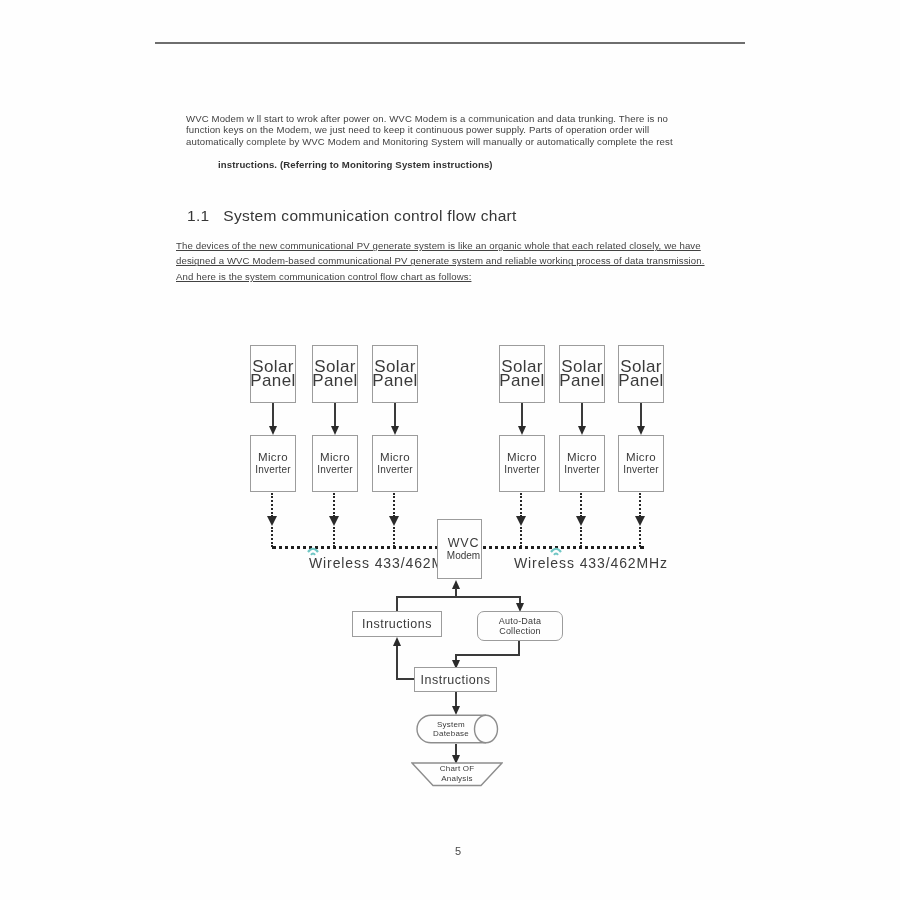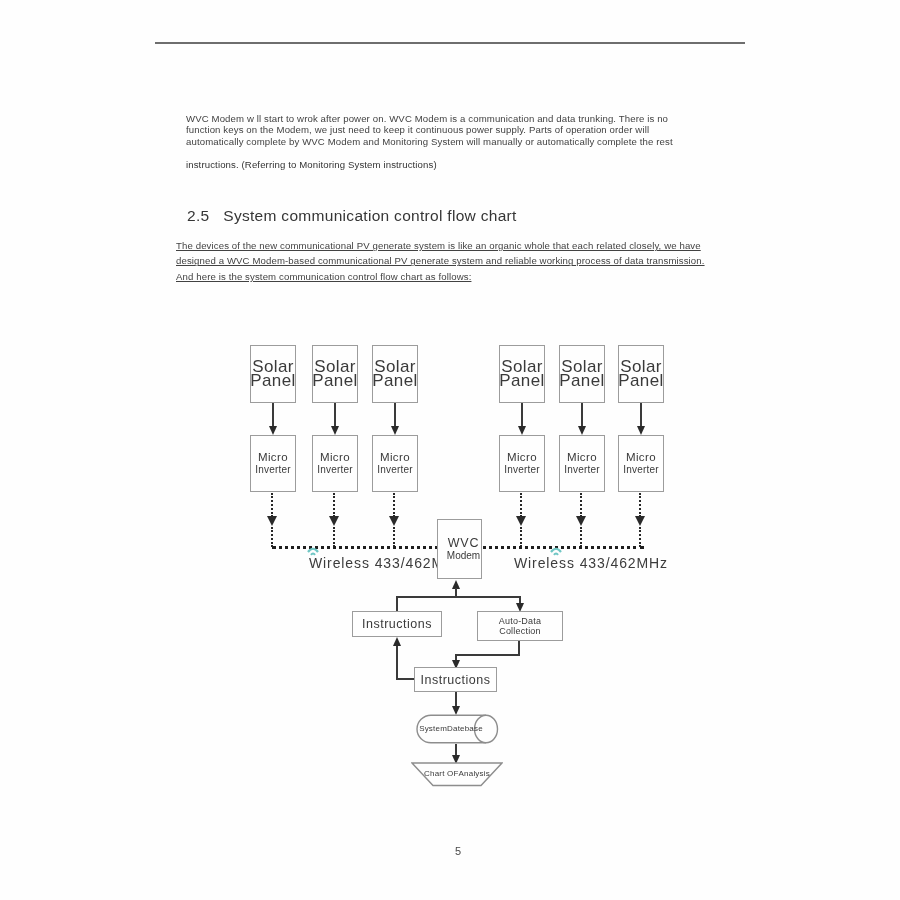--- a/index.html
+++ b/index.html
@@ -11,21 +11,21 @@
   .page{position:absolute;inset:0;background:#fefefe;}
   .toprule{position:absolute;left:155px;top:42px;width:590px;height:2px;background:#6e6e6e;}
   .heading{
     position:absolute;left:187px;font-size:15.5px;font-weight:400;color:#353535;
     letter-spacing:0.3px;white-space:pre;
   }
   .bodytext{
     position:absolute;left:186px;width:532px;font-size:9.6px;line-height:11.5px;
     color:#424242;letter-spacing:0.12px;white-space:pre-line;
   }
-  .pb{font-weight:400;color:#333;}
+  .pb{margin-left:32px;font-weight:700;color:#333;}
   .bodytext2{
     position:absolute;left:176px;top:238px;width:536px;font-size:9.6px;line-height:15.4px;
     color:#424242;letter-spacing:0.12px;white-space:pre-line;text-decoration:underline;
   }
   
   .box{
     position:absolute;border:1px solid #9c9c9c;background:#fefefe;
     display:flex;flex-direction:column;align-items:center;justify-content:center;
     text-align:center;color:#3a3a3a;box-sizing:border-box;
   }
@@ -43,42 +43,42 @@
   .dotv{position:absolute;width:0;border-left:2px dotted #272727;}
   .doth{position:absolute;height:0;border-top:3px dotted #1e1e1e;}
   .ah-down{position:absolute;width:0;height:0;border-left:4px solid transparent;border-right:4px solid transparent;border-top:9px solid #2a2a2a;}
   .ah-down.big{border-left-width:5px;border-right-width:5px;border-top-width:10px;}
   .ah-up{position:absolute;width:0;height:0;border-left:4px solid transparent;border-right:4px solid transparent;border-bottom:9px solid #2a2a2a;}
   .wireless{
     position:absolute;font-size:14px;letter-spacing:0.9px;color:#3c3c3c;white-space:pre;
   }
   .wifi{position:absolute;z-index:4;}
   .shape-label{
-    position:absolute;display:flex;flex-direction:row;align-items:center;justify-content:center;
+    position:absolute;display:flex;flex-direction:column;align-items:center;justify-content:center;
     text-align:center;font-size:8px;line-height:9.5px;color:#3a3a3a;z-index:2;letter-spacing:0.2px;
   }
   .pagenum{position:absolute;left:440px;top:845px;width:36px;text-align:center;font-size:11px;color:#4a4a4a;}
   svg{display:block;}
 </style>
 </head>
 <body>
 
 <div class="page">
 
   <div class="toprule"></div>
 
 
   <div class="bodytext" style="top:101px;">
     <div>WVC Modem w ll start to wrok after power on. WVC Modem is a communication and data trunking. There is no
 function keys on the Modem, we just need to keep it continuous power supply. Parts of operation order will
 automatically complete by WVC Modem and Monitoring System will manually or automatically complete the rest</div>
     <div class="pb">instructions. (Referring to Monitoring System instructions)</div>
   </div>
 
-  <div class="heading" style="top:207px;">2.5   System communication control flow chart</div>
+  <div class="heading" style="top:207px;">1.1   System communication control flow chart</div>
 
   <div class="bodytext2">The devices of the new communicational PV generate system is like an organic whole that each related closely, we have
 designed a WVC Modem-based communicational PV generate system and reliable working process of data transmission.
 And here is the system communication control flow chart as follows:</div>
 
   <div class="box solar" style="left:250px;top:345px;white-space:pre-line;"><span>Solar</span><span>Panel</span></div>
   <div class="box solar" style="left:312px;top:345px;">
       <span>Solar</span>
       <span>Panel</span>
     </div>
@@ -179,21 +179,21 @@
   </span>
 
   <div class="ah-up" style="left:452px;top:580px;"></div>
   <div class="vline" style="left:455px;top:588px;height:10px;"></div>
   <div class="hline" style="left:396px;top:596px;width:125px;"></div>
   <div class="vline" style="left:396px;top:596px;height:16px;"></div>
   <div class="vline" style="left:519px;top:596px;height:9px;"></div>
   <div class="ah-down" style="left:516px;top:603px;"></div>
 
   <div class="box instr" style="left:352px;top:611px;width:90px;">Instructions</div>
-  <div class="box autodata" style="left:477px;top:611px;white-space:pre-line;">Auto-Data
+  <div class="box autodata" style="left:477px;top:611px;white-space:pre-line;border-radius:7px;">Auto-Data
 Collection</div>
 
   <div class="vline" style="left:518px;top:641px;height:15px;"></div>
   <div class="hline" style="left:455px;top:654px;width:65px;"></div>
   <div class="vline" style="left:455px;top:654px;height:7px;"></div>
   <div class="ah-down" style="left:452px;top:660px;"></div>
 
   <div class="box instr" style="left:414px;top:667px;width:83px;height:25px;">Instructions</div>
 
   <div class="hline" style="left:396px;top:678px;width:18px;"></div>

